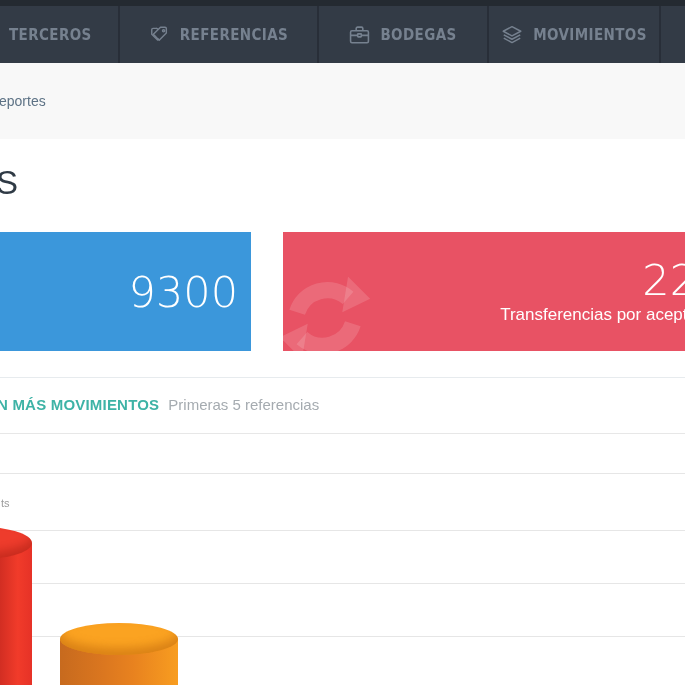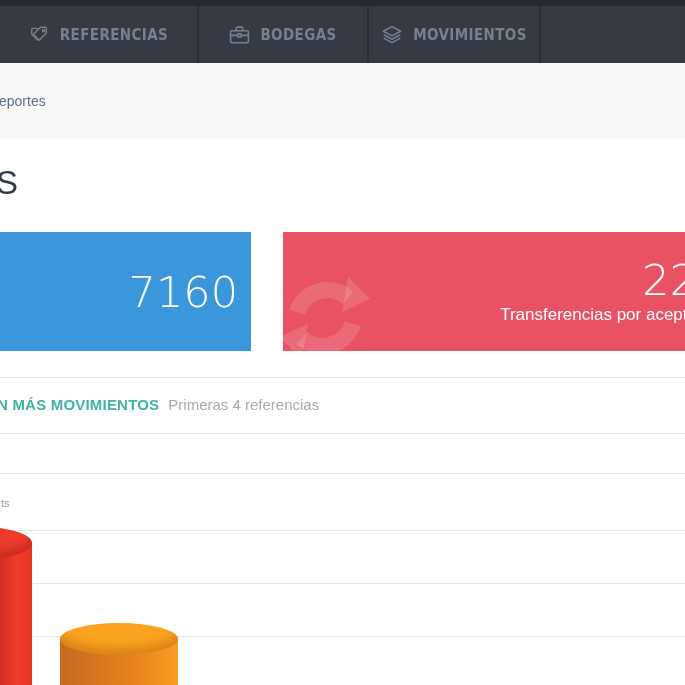--- a/index.html
+++ b/index.html
@@ -79,20 +79,23 @@
   }
 </style>
 </head>
 <body>
 
 <div class="page">
 
   <nav class="navbar">
     <div class="nav-strip"></div>
     <div class="nav-items">
+      <div class="nav-item nav-item-first">
+        <span class="nav-label">TERCEROS</span>
+      </div>
       <div class="nav-item nav-item-3">
         <span class="nav-icon">
           <svg width="21" height="20" viewBox="0 0 24 24">
             <g fill="none" stroke="currentColor" stroke-width="1.7" stroke-linejoin="round">
               <path d="M13.2 2.6h5.4a1.6 1.6 0 0 1 1.6 1.6v5.4l-8.6 8.6-7-7z"></path>
               <path d="M10.4 5.4l-1.2-1a1.6 1.6 0 0 0-1.1-.4H4.3a1.6 1.6 0 0 0-1.6 1.6v5.4l7 7 1.6-1.6"></path>
               <circle cx="16.9" cy="6.9" r="1.3"></circle>
             </g>
           </svg>
         </span>
@@ -128,21 +131,21 @@
   </nav>
 
   <div class="breadcrumb-bar">
     <span class="breadcrumb">eportes</span>
   </div>
 
   <h1 class="page-title">S</h1>
 
   <div class="card card-blue">
     <div class="card-text">
-      <div class="card-value">7160</div>
+      <div class="card-value">9300</div>
     </div>
   </div>
 
   <div class="card card-red">
     <span class="refresh-watermark">
       <svg width="96" height="96" viewBox="0 0 100 100">
         <g stroke="rgba(255,255,255,0.14)" stroke-width="17" fill="none">
           <path d="M21 44 A 33 33 0 0 1 74 29"></path>
           <path d="M79 56 A 33 33 0 0 1 26 71"></path>
         </g>
@@ -153,21 +156,21 @@
       </svg>
     </span>
     <div class="card-text">
       <div class="card-value">22</div>
       <div class="card-label">Transferencias por acepta</div>
     </div>
   </div>
 
   <div class="panel-top-border"></div>
   <div class="section-header">
-    <span class="section-title">N MÁS MOVIMIENTOS</span><span class="section-subtitle">Primeras 4 referencias</span>
+    <span class="section-title">N MÁS MOVIMIENTOS</span><span class="section-subtitle">Primeras 5 referencias</span>
   </div>
   <div class="section-divider"></div>
 
   <div class="chart">
     <span class="axis-fragment">ts</span>
     <div class="gridline gl-0"></div>
     <div class="gridline gl-1"></div>
     <div class="gridline gl-2"></div>
     <div class="gridline gl-3"></div>
 

